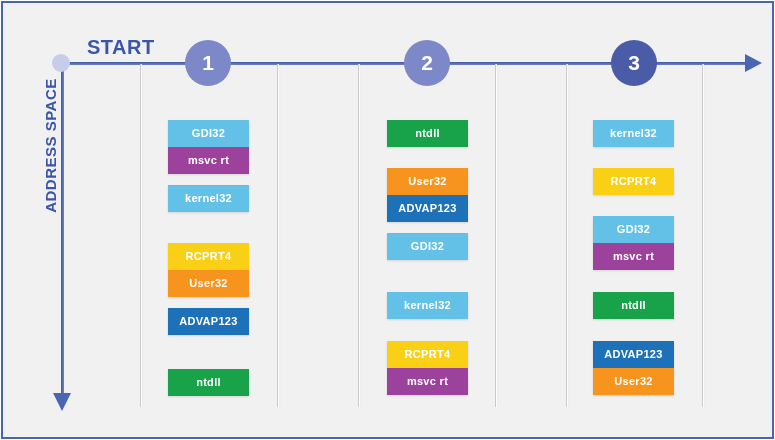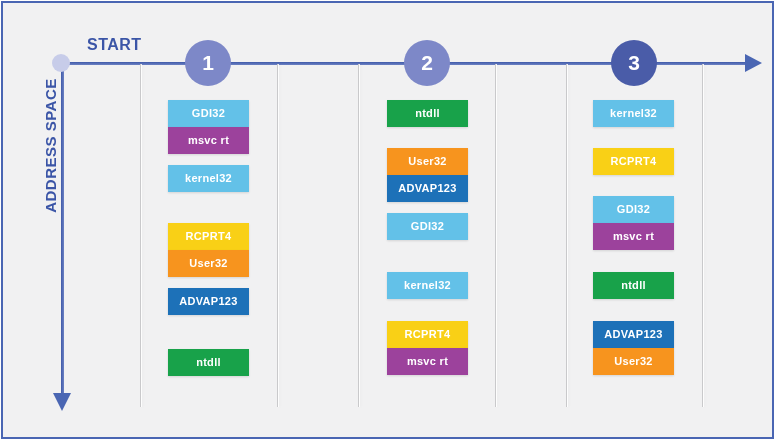--- a/index.html
+++ b/index.html
@@ -11,21 +11,21 @@
   .frame{
     position:absolute; left:1px; top:1px; width:773px; height:438px;
     box-sizing:border-box; border:2px solid #4a66b3;
     background:#f1f1f2;
   }
   .frame > *{position:absolute;}
 
   
   .start-label{
     left:84px; top:33px;
-    font-size:16px; font-weight:bold; color:#3b55a7; letter-spacing:0.5px;
+    font-size:20px; font-weight:bold; color:#3b55a7; letter-spacing:0.5px;
   }
   .yaxis-label{
     left:-23px; top:134px; width:140px; height:17px;
     text-align:center; font-size:15px; font-weight:bold; color:#3b55a7;
     letter-spacing:0.5px;
     transform:rotate(-90deg);
   }
 
   
   .h-line{left:58px; top:59px; width:688px; height:3px;
@@ -56,20 +56,21 @@
   .circle1{left:182px;} .circle2{left:401px;} .circle3{left:608px;}
 
   
   .lane{top:0; height:438px; width:81px;}
   .lane1{left:165px;} .lane2{left:384px;} .lane3{left:590px;}
   .module-block{
     position:absolute; left:0; width:81px; height:27px;
     color:#ffffff; font-size:11px; font-weight:bold; letter-spacing:0.3px;
     text-align:center; line-height:27px;
     box-shadow:0 1px 2px rgba(0,0,0,.12);
+    margin-top:20px;
   }
 </style>
 </head>
 <body>
 
 <div class="frame">
 
   <div class="yaxis-label">ADDRESS SPACE</div>
   <div class="start-label">START</div>
 

